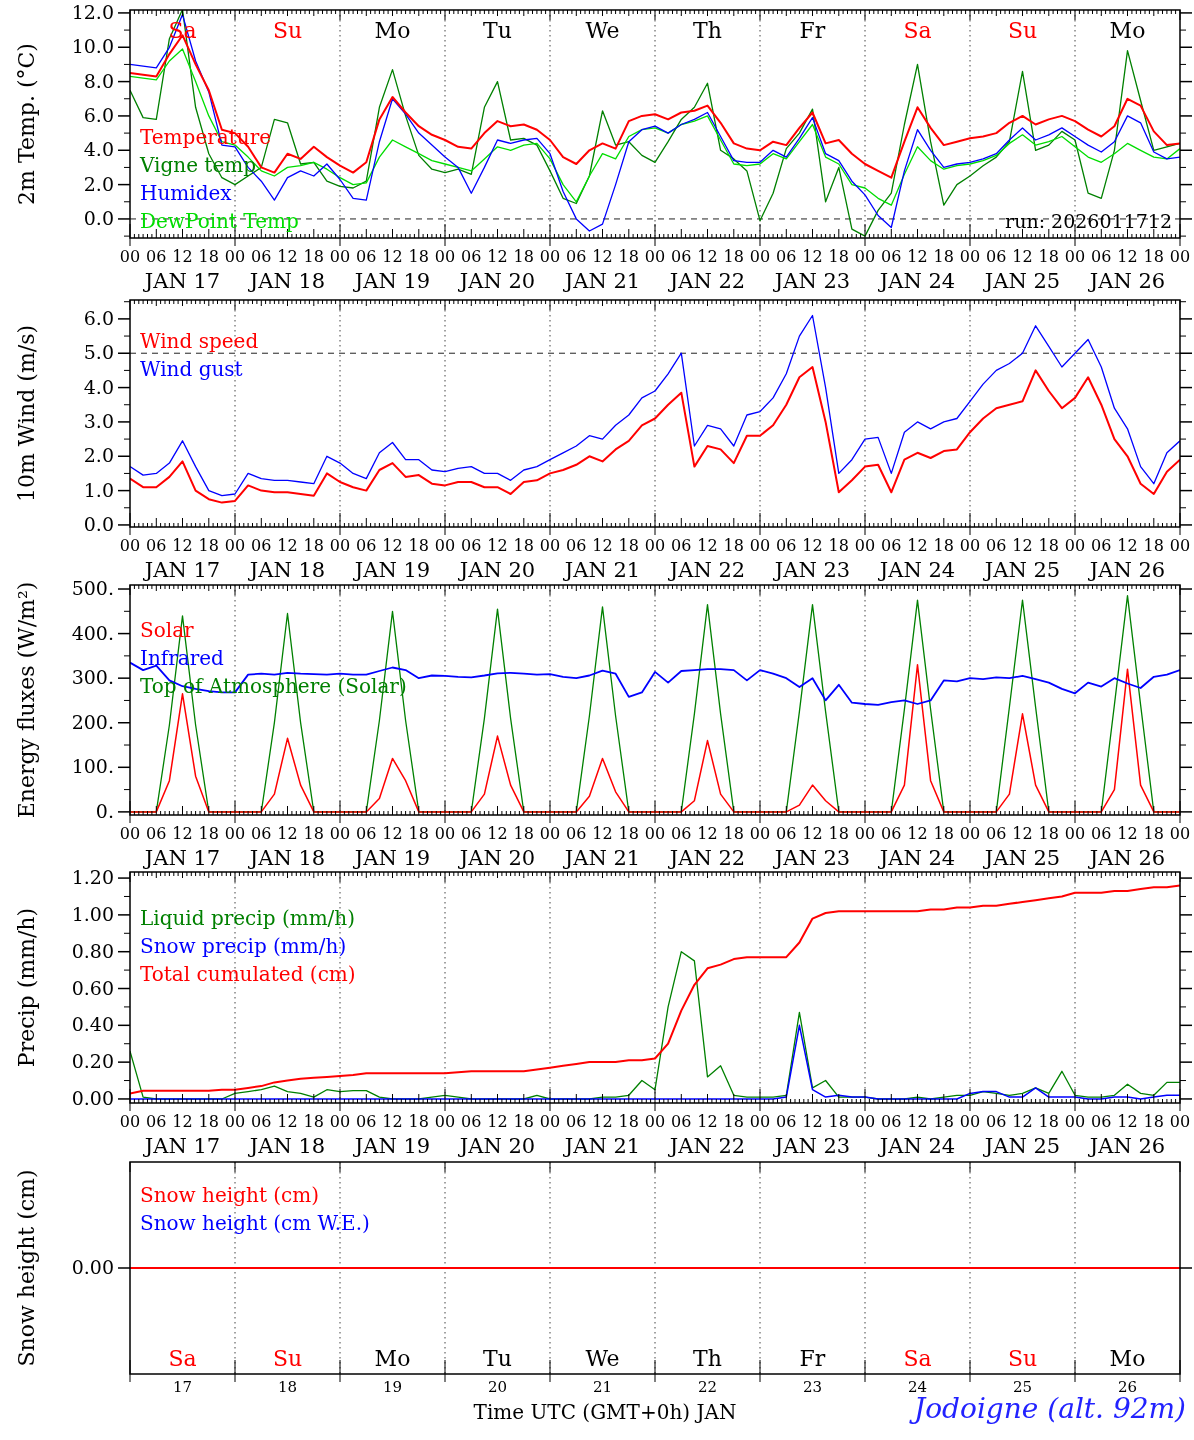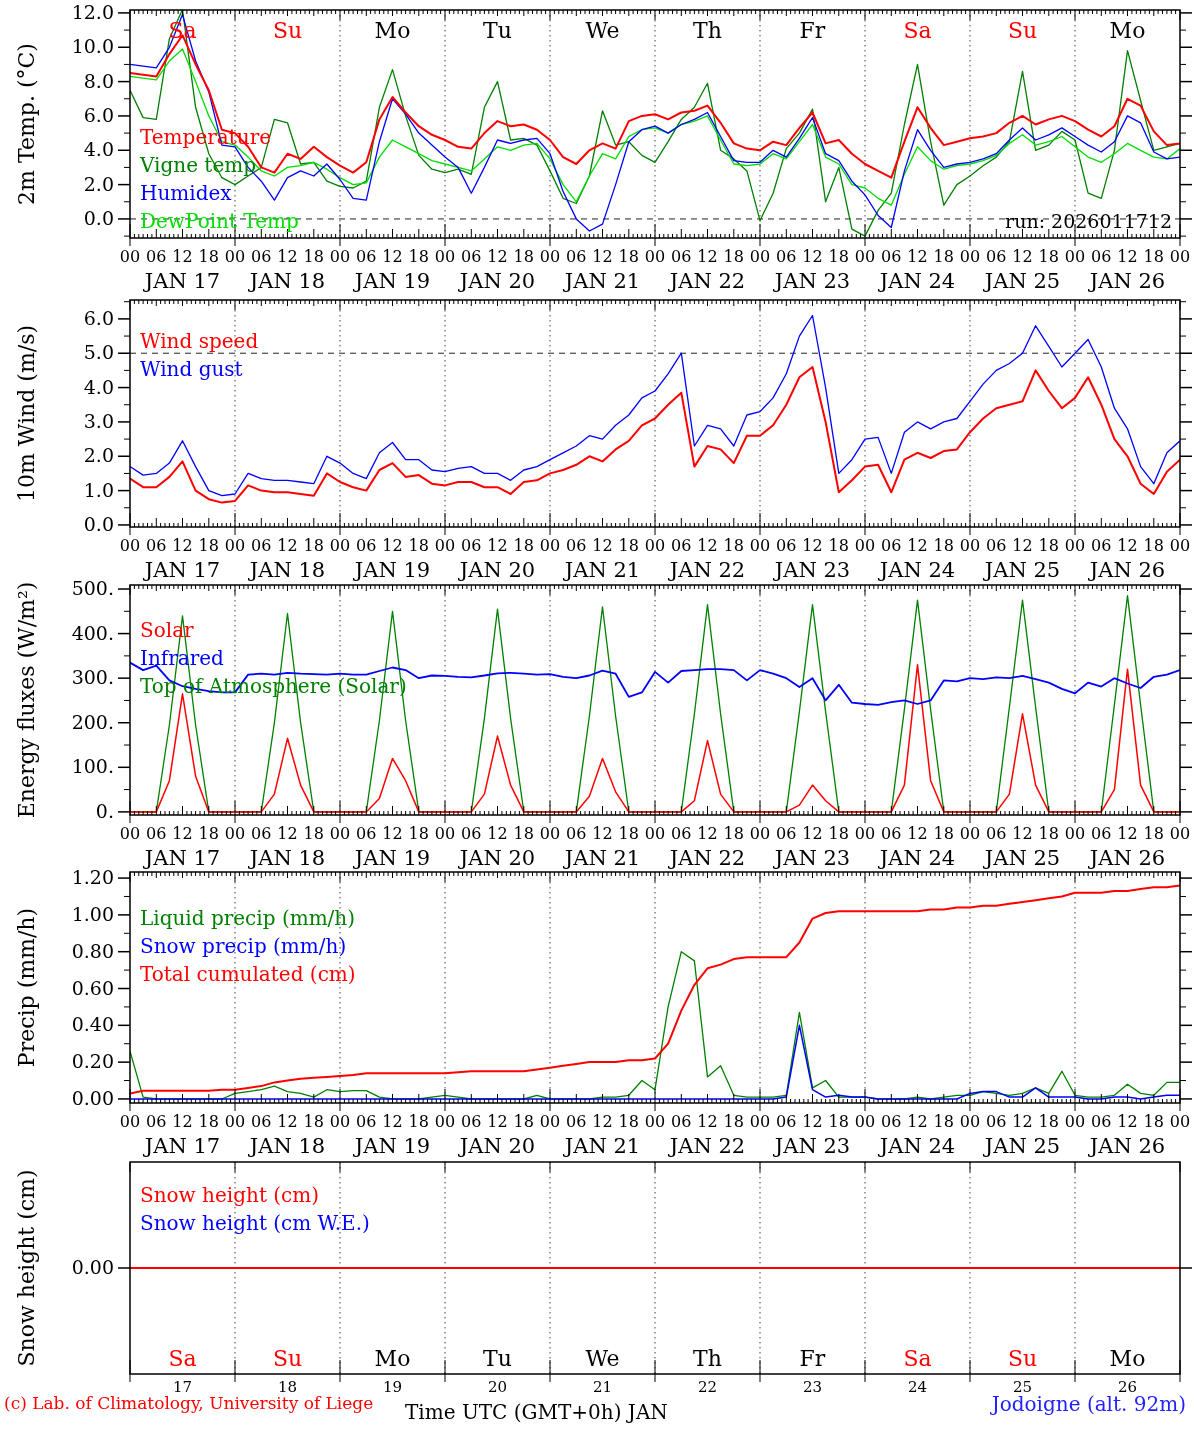--- a/index.html
+++ b/index.html
@@ -3,23 +3,23 @@
 <meta charset="utf-8">
 <style>
   html,body{margin:0;padding:0;background:#ffffff;}
   body{width:1194px;height:1440px;position:relative;overflow:hidden;
        font-family:"DejaVu Serif",serif;}
   #chart{position:absolute;left:0;top:0;}
   svg text{font-family:"DejaVu Serif",serif;}
   .footer-left{position:absolute;left:4px;top:1392px;color:#ff0000;
                font-size:17px;line-height:22px;white-space:nowrap;}
   .footer-center{position:absolute;left:405px;width:400px;top:1400px;
-                 text-align:left;color:#000;font-size:20px;}
+                 text-align:center;color:#000;font-size:20px;}
   .footer-right{position:absolute;right:8px;top:1392px;color:#2222ff;
-                font-size:20px;white-space:nowrap;}
+                font-size:28px;white-space:nowrap;font-style:italic;}
 </style>
 </head>
 <body>
 
 <svg id="chart" width="1194" height="1440">
     <g>
       <clipPath id="cp0">
         <rect x="130" y="10" width="1050" height="228"></rect>
       </clipPath>
       <line x1="235" y1="10" x2="235" y2="238" stroke="#444" stroke-dasharray="1.5,3.5" stroke-width="1"></line>
@@ -506,16 +506,15 @@
     <text x="1022.5" y="38" font-size="22" fill="#ff0000" text-anchor="middle">Su</text>
     <text x="1022.5" y="1366" font-size="22" fill="#ff0000" text-anchor="middle">Su</text>
     <text x="1022.5" y="1392" font-size="15" fill="#000" text-anchor="middle">25</text>
     <text x="1127.5" y="38" font-size="22" fill="#000000" text-anchor="middle">Mo</text>
     <text x="1127.5" y="1366" font-size="22" fill="#000000" text-anchor="middle">Mo</text>
     <text x="1127.5" y="1392" font-size="15" fill="#000" text-anchor="middle">26</text>
     <text x="1172" y="228" font-size="19" fill="#000" text-anchor="end">run: 2026011712</text>
   </svg>
 
 <div class="footer-left">
-  <div>(c) Lab. of Climatology, University of Liege</div>
 </div>
 <div class="footer-center">Time UTC (GMT+0h) JAN</div>
 <div class="footer-right">Jodoigne (alt. 92m)</div>
 
 </body></html>

